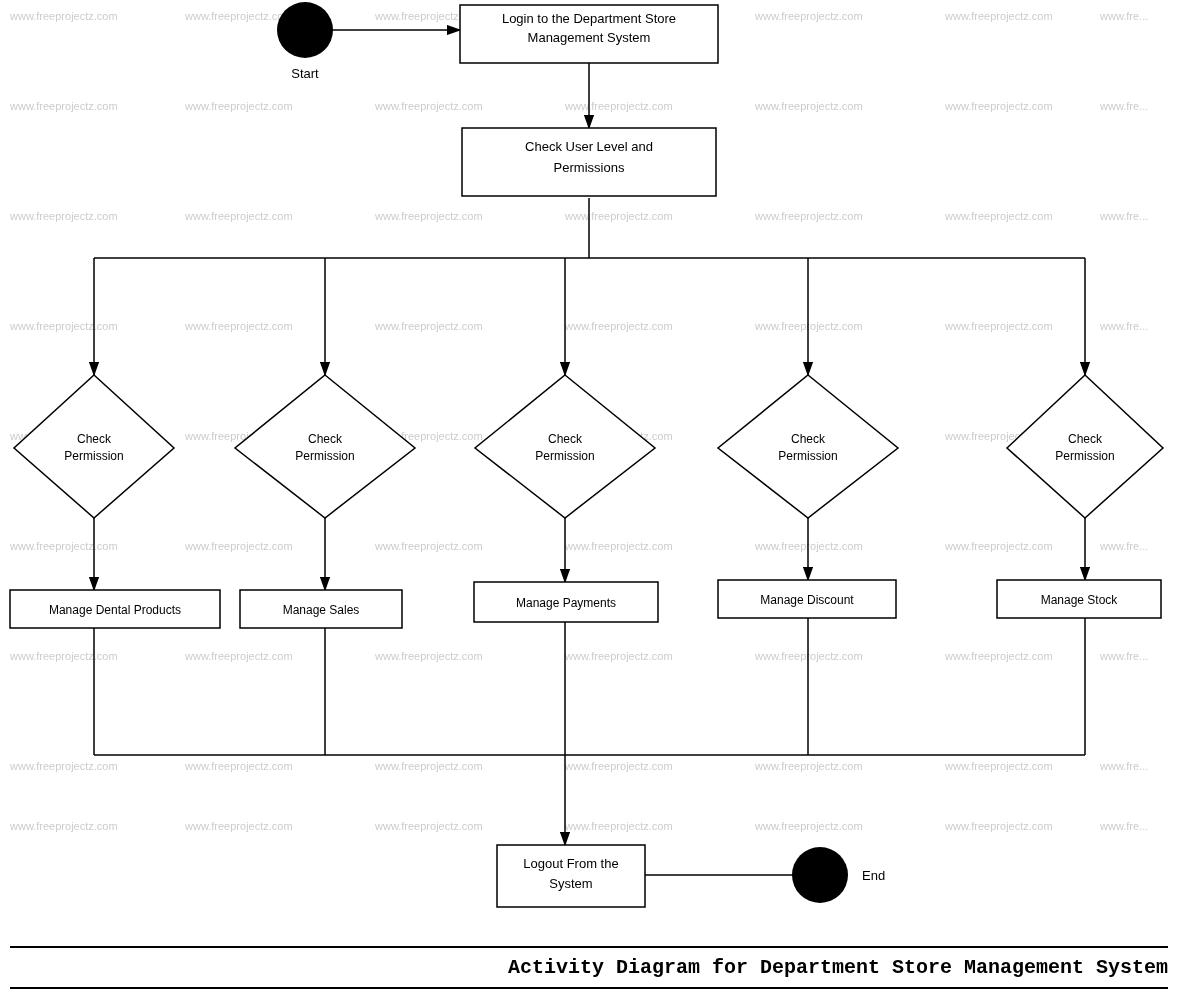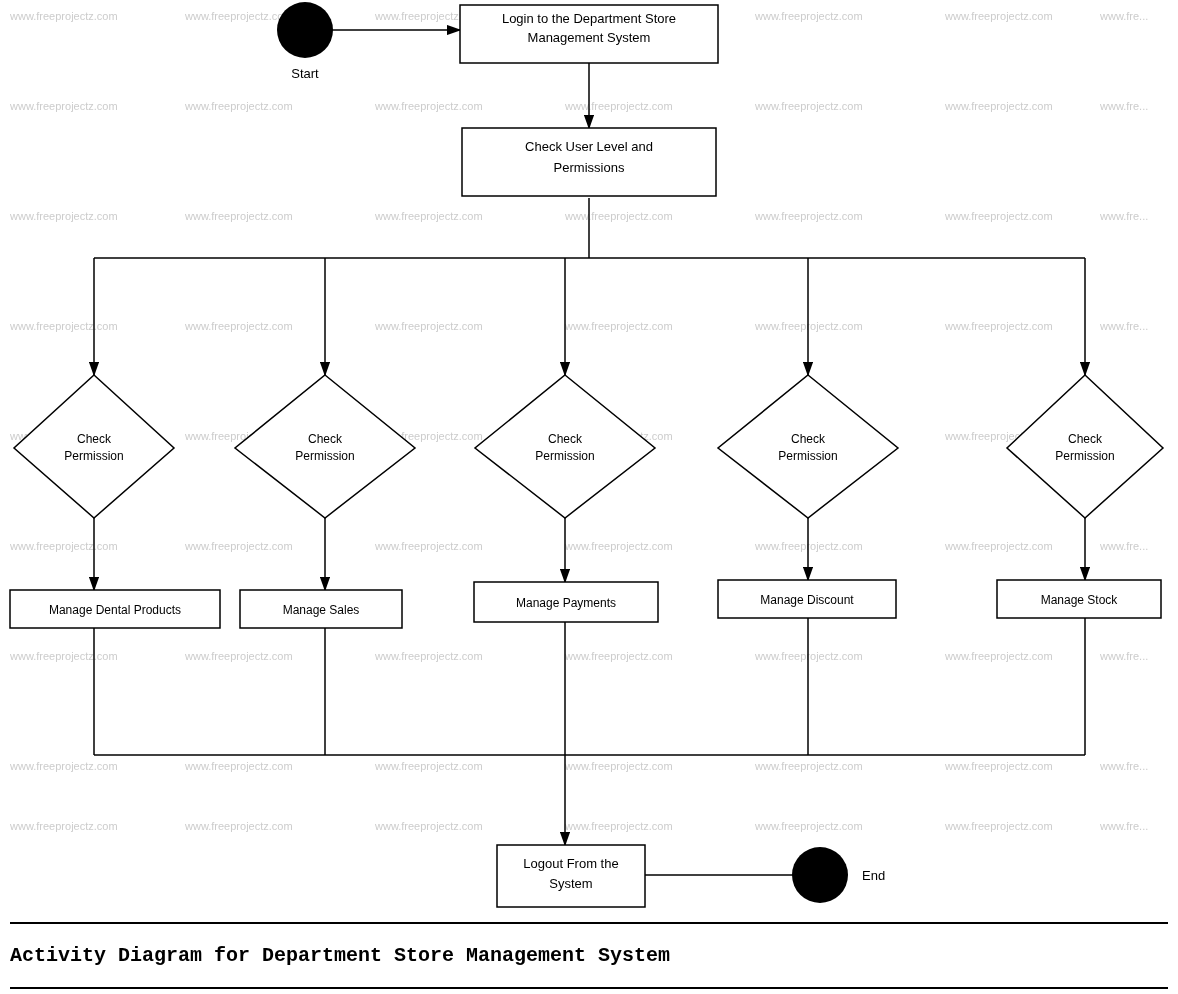--- a/index.html
+++ b/index.html
@@ -220,13 +220,13 @@
     <rect x="497" y="845" width="148" height="62" fill="#fff" stroke="#000" stroke-width="1.5"></rect>
     <text x="571" y="868" text-anchor="middle" font-size="13" font-family="Arial" fill="#000">Logout From the</text>
     <text x="571" y="888" text-anchor="middle" font-size="13" font-family="Arial" fill="#000">System</text>
 
     <circle cx="820" cy="875" r="28" fill="#000"></circle>
     <text x="862" y="880" text-anchor="start" font-size="13" font-family="Arial" fill="#000">End</text>
 
   </svg>
 </div>
 
-<div class="footer-title" style="position:absolute; bottom:5px; left:10px; right:10px; text-align:left; font-size:20px; font-weight:bold; font-family:'Courier New',monospace; border-top:2px solid #000; border-bottom:2px solid #000; padding:20px 0; background:#fff;">Activity Diagram for Department Store Management System</div>
+<div class="footer-title" style="position:absolute; bottom:5px; left:10px; right:10px; text-align:right; font-size:20px; font-weight:bold; font-family:'Courier New',monospace; border-top:2px solid #000; border-bottom:2px solid #000; padding:8px 0; background:#fff;">Activity Diagram for Department Store Management System</div>
 
 </body></html>

